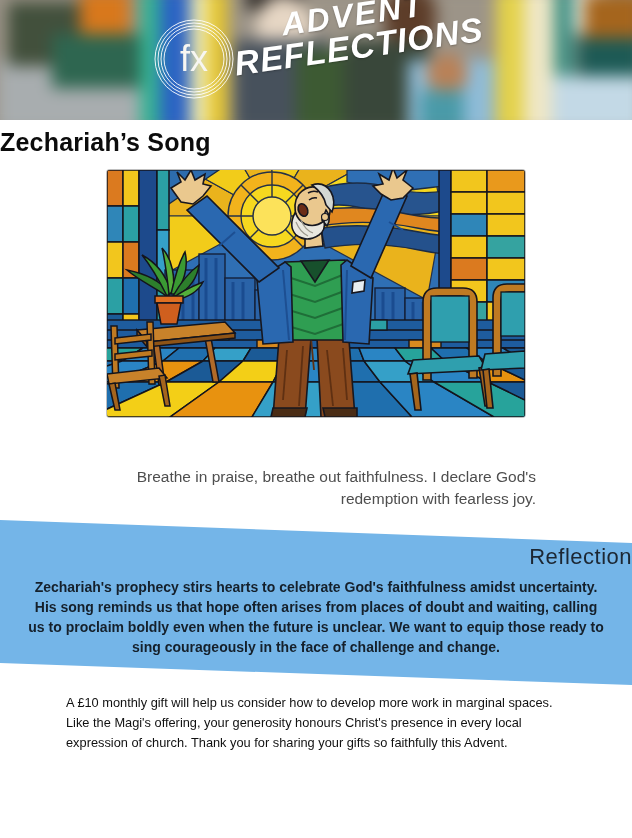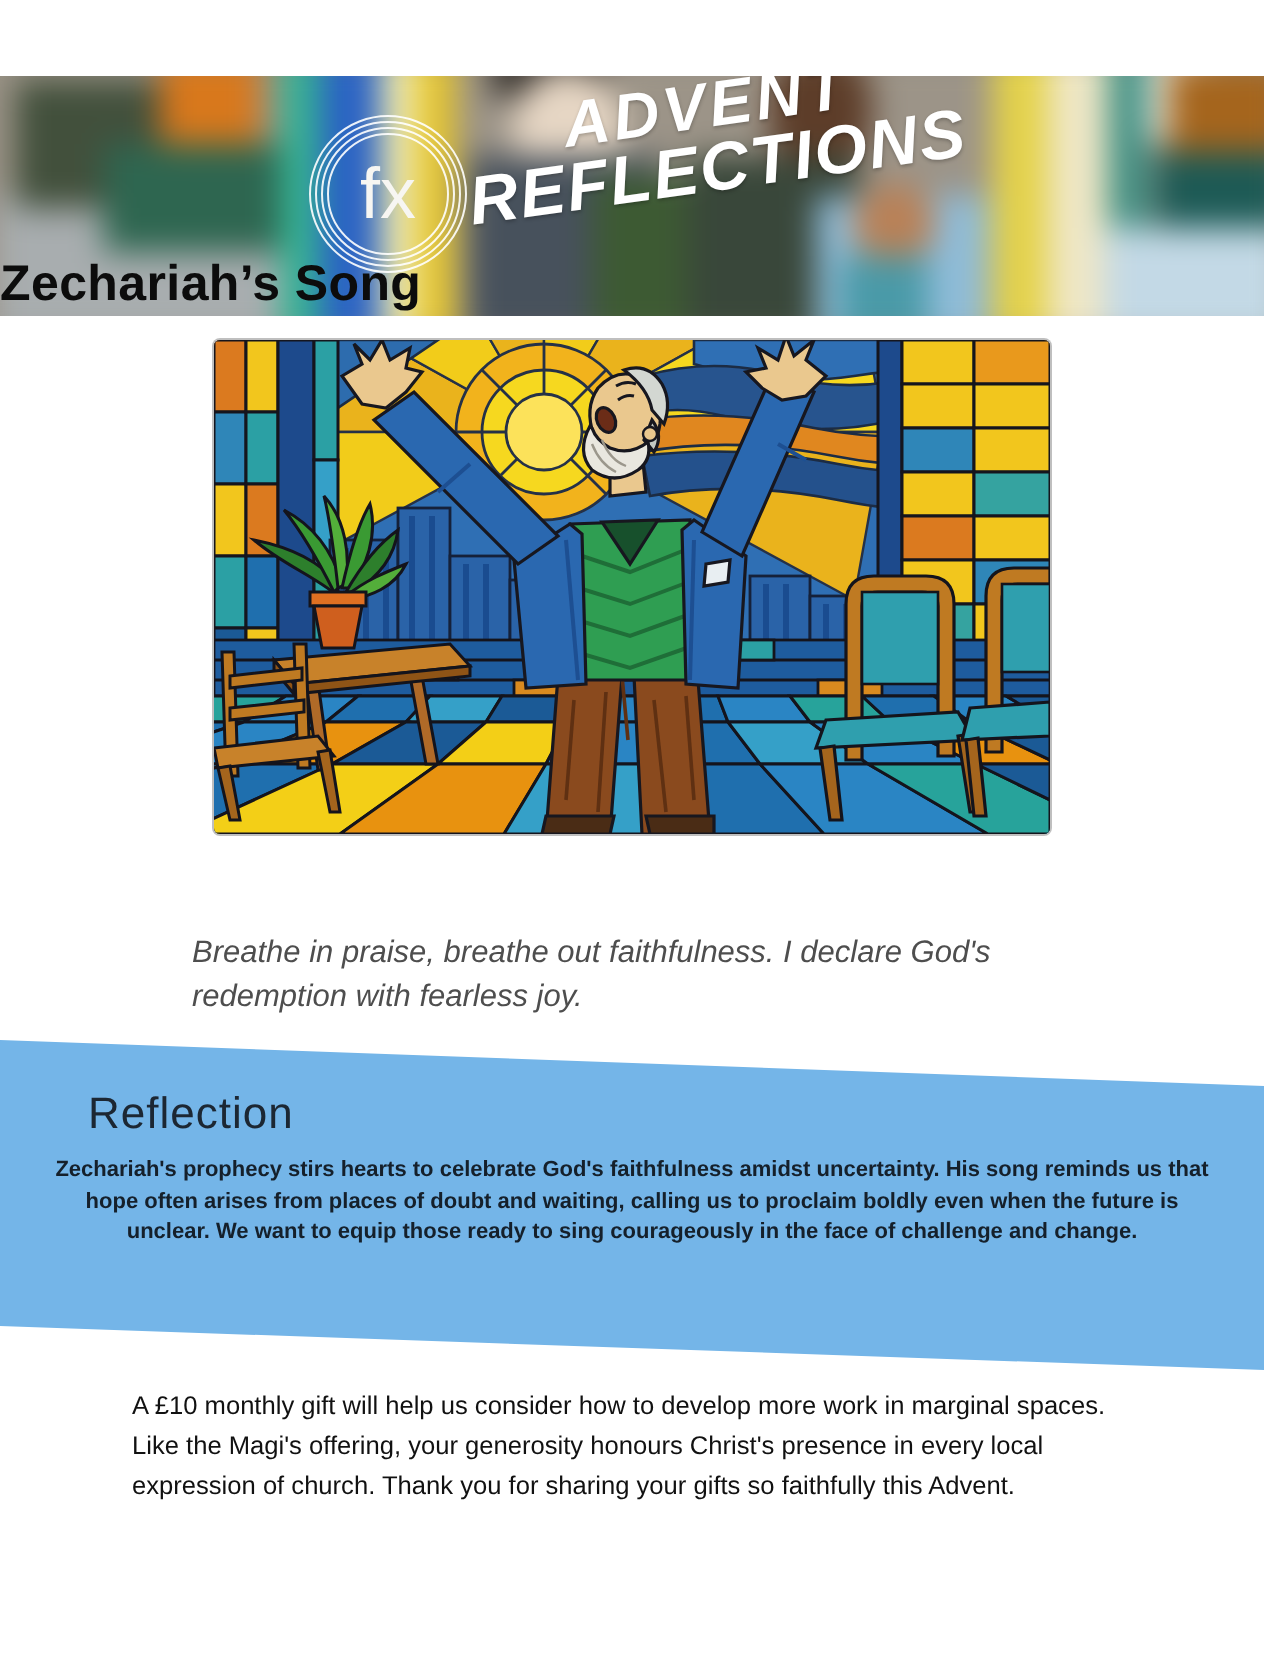--- a/index.html
+++ b/index.html
@@ -1,20 +1,20 @@
 <!DOCTYPE html>
 <html><head>
 <meta charset="utf-8">
 <style>
   * { margin:0; padding:0; box-sizing:border-box; }
   body { background:#ffffff; font-family:"Liberation Sans", sans-serif; }
   .page { position:relative; width:632px; height:838px; background:#ffffff; overflow:hidden; margin:0 auto; }
 
   
-  .hero { position:absolute; left:0; top:0; width:632px; height:120px; overflow:hidden; background:#8e887c;margin-top:38px; }
+  .hero { position:absolute; left:0; top:0; width:632px; height:120px; overflow:hidden; background:#8e887c; }
   .hero-bg { position:absolute; left:-12px; top:-12px; width:656px; height:144px; filter:blur(8px); }
   .hero-bg div { position:absolute; }
   .hb-base   { left:0; top:0; width:656px; height:144px; background:#9c9488; }
   .hb-gray1  { left:10px; top:70px; width:160px; height:74px; background:#a8adaf; }
   .hb-green1 { left:20px; top:14px; width:76px; height:64px; background:#42503c; }
   .hb-orange1{ left:92px; top:2px;  width:50px; height:58px; background:#d8781c; }
   .hb-green2 { left:64px; top:46px; width:88px; height:54px; background:#2e6650; }
   .hb-teal1  { left:152px; top:0; width:20px; height:144px; background:#35b293; }
   .hb-blue1  { left:172px; top:0; width:30px; height:144px; background:#2a62c4; }
   .hb-cream1 { left:202px; top:0; width:18px; height:144px; background:#eee9b0; }
@@ -43,27 +43,27 @@
 
   
   .page-title { position:absolute; left:0; top:128px; width:632px; font-size:25px; font-weight:800; color:#0c0c0c; letter-spacing:0.2px; }
 
   
   .artwork { position:absolute; left:107px; top:170px; width:418px; height:247px; border-radius:3px; overflow:hidden; box-shadow:0 0 0 1px rgba(0,0,0,.25); }
   .artwork svg { display:block; }
 
   
   .bp-heading { position:absolute; left:0; top:433px; width:632px; text-align:center; font-size:22px; font-weight:400; color:#3d3d3d; letter-spacing:0.5px; }
-  .bp-text { position:absolute; left:96px; top:466px; width:440px; text-align:left; font-style:italic; font-size:15.5px; color:#4e4e4e; line-height:1.45; }
+  .bp-text { position:absolute; left:96px; top:466px; width:440px; text-align:right; font-size:15.5px; color:#4e4e4e; line-height:1.45; }
 
   
   .reflection-band { position:absolute; left:0; top:517px; width:632px; height:172px;
     background:#74b5e8; clip-path:polygon(0 3px, 100% 26px, 100% 168px, 0 146px); }
-  .reflection-heading { margin-top:27px; text-align:left; font-size:22px; font-weight:400; color:#1c2733; letter-spacing:0.5px;padding-left:44px; }
-  .reflection-text { width:578px; margin:8px auto 0; text-align:center; font-size:11px; font-weight:700; color:#15202b; line-height:1.42; }
+  .reflection-heading { margin-top:27px; text-align:right; font-size:22px; font-weight:400; color:#1c2733; letter-spacing:0.5px;padding-left:44px; }
+  .reflection-text { width:578px; margin:8px auto 0; text-align:center; font-size:14px; font-weight:700; color:#15202b; line-height:1.42; }
 
   
   .giving-text { position:absolute; left:66px; top:693px; width:500px; text-align:left; font-size:12.8px; font-weight:400; color:#111111; line-height:1.55; }
 
   
   .verse-band { position:absolute; left:0; top:755px; width:632px; height:83px;
     background:#f4795c; clip-path:polygon(0 19px, 100% 7px, 100% 100%, 0 100%); }
   .verse-text { width:470px; margin:30px auto 0; text-align:center; font-style:italic; font-size:17px; font-weight:600; color:#3a414d; line-height:1.35; }
 </style>
 </head>

